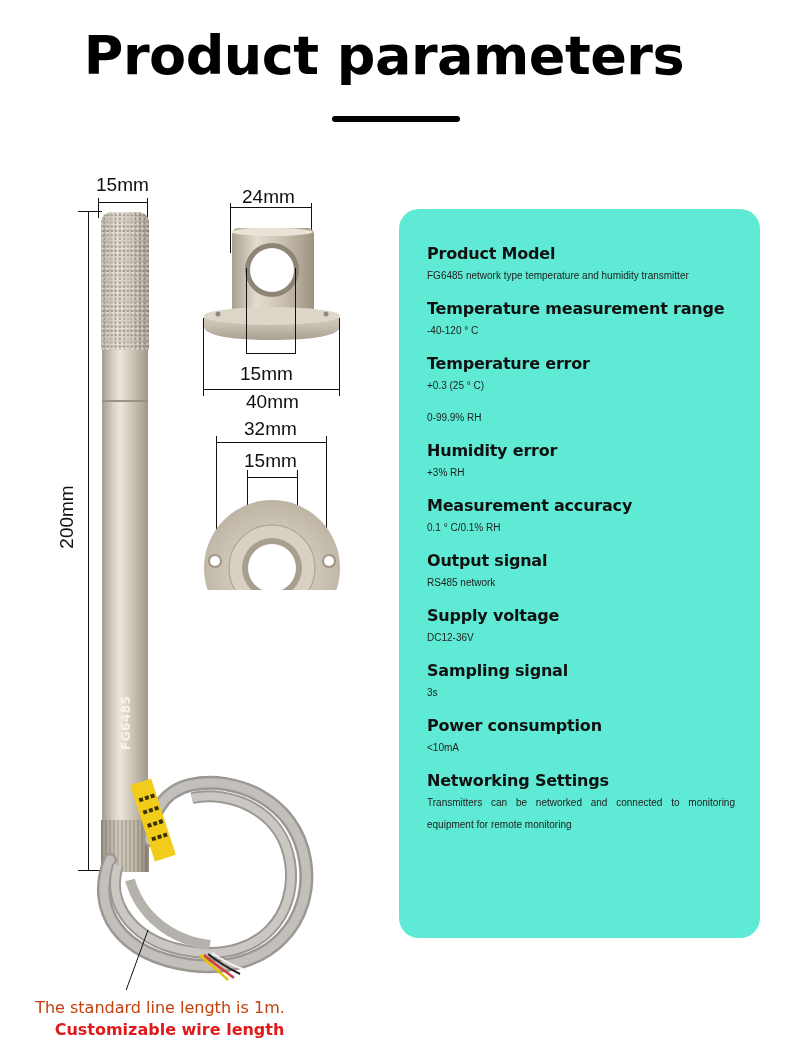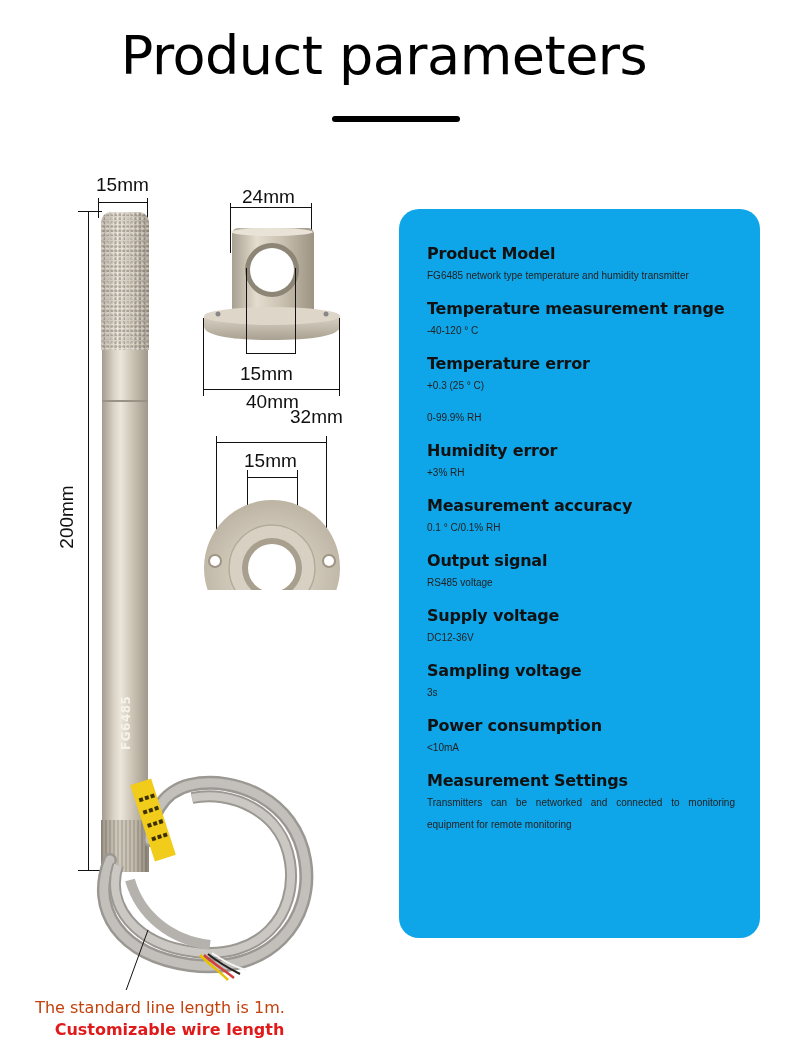--- a/index.html
+++ b/index.html
@@ -1,32 +1,32 @@
 <!DOCTYPE html>
 <html><head>
 <meta charset="utf-8">
 <style>
   * { box-sizing: border-box; margin: 0; padding: 0; }
   html, body { width: 790px; height: 1064px; background: #ffffff; overflow: hidden; }
   body { position: relative; font-family: "Liberation Sans", "DejaVu Sans", sans-serif; color: #111; }
 
   .title {
     position: absolute; left: 0; top: 24px; width: 768px; text-align: center;
-    font-family: "DejaVu Sans", sans-serif; font-weight: normal; font-size: 54px;
+    font-family: "DejaVu Sans", sans-serif; font-weight: bold; font-size: 54px;
     letter-spacing: -0.5px; color: #000;
   }
   .title-underline {
     position: absolute; left: 332px; top: 116px; width: 128px; height: 6px;
     background: #000; border-radius: 3px;
   }
 
   
   .spec-panel {
     position: absolute; left: 399px; top: 209px; width: 361px; height: 729px;
-    background: #0ea5e9; border-radius: 20px;
+    background: #5eead4; border-radius: 20px;
   }
   .spec-list { position: absolute; left: 28px; top: 33px; width: 308px; }
   .spec-item { margin-bottom: 10px; }
   .spec-label {
     font-family: "DejaVu Sans", sans-serif; font-weight: bold; font-size: 16px;
     color: #111; line-height: 23px; letter-spacing: -0.2px;
   }
   .spec-value {
     font-family: "Liberation Sans", sans-serif; font-size: 10px; color: #222;
     line-height: 22px; text-align: justify;
@@ -159,21 +159,21 @@
   <div class="dim-line" style="left:246px; top:268px; width:1px; height:86px;"></div>
   <div class="dim-line" style="left:295px; top:268px; width:1px; height:86px;"></div>
   <div class="dim-line" style="left:246px; top:353px; width:50px; height:1px;"></div>
   <div class="dim-text" style="left:240px; top:363px;">15mm</div>
 
   <div class="dim-line" style="left:203px; top:318px; width:1px; height:78px;"></div>
   <div class="dim-line" style="left:339px; top:318px; width:1px; height:78px;"></div>
   <div class="dim-line" style="left:203px; top:389px; width:137px; height:1px;"></div>
   <div class="dim-text" style="left:246px; top:391px;">40mm</div>
 
-  <div class="dim-text" style="left:244px; top:406px;margin-left:46px;">32mm</div>
+  <div class="dim-text" style="left:244px; top:418px;">32mm</div>
   <div class="dim-line" style="left:216px; top:442px; width:110px; height:1px;"></div>
   <div class="dim-line" style="left:216px; top:436px; width:1px; height:120px;"></div>
   <div class="dim-line" style="left:326px; top:436px; width:1px; height:120px;"></div>
 
   <div class="dim-text" style="left:244px; top:450px;">15mm</div>
   <div class="dim-line" style="left:247px; top:477px; width:50px; height:1px;"></div>
   <div class="dim-line" style="left:247px; top:470px; width:1px; height:88px;"></div>
   <div class="dim-line" style="left:297px; top:470px; width:1px; height:88px;"></div>
 
   <svg class="mount-front" viewBox="0 0 136 90">
@@ -217,32 +217,32 @@
     <div class="spec-item">
       <div class="spec-label">Humidity error</div>
       <div class="spec-value">+3% RH</div>
     </div>
     <div class="spec-item">
       <div class="spec-label">Measurement accuracy</div>
       <div class="spec-value">0.1 ° C/0.1% RH</div>
     </div>
     <div class="spec-item">
       <div class="spec-label">Output signal</div>
-      <div class="spec-value">RS485 voltage</div>
+      <div class="spec-value">RS485 network</div>
     </div>
     <div class="spec-item">
       <div class="spec-label">Supply voltage</div>
       <div class="spec-value">DC12-36V</div>
     </div>
     <div class="spec-item">
-      <div class="spec-label">Sampling voltage</div>
+      <div class="spec-label">Sampling signal</div>
       <div class="spec-value">3s</div>
     </div>
     <div class="spec-item">
       <div class="spec-label">Power consumption</div>
       <div class="spec-value">&lt;10mA</div>
     </div>
     <div class="spec-item">
-      <div class="spec-label">Measurement Settings</div>
+      <div class="spec-label">Networking Settings</div>
       <div class="spec-value">Transmitters can be networked and connected to monitoring equipment for remote monitoring</div>
     </div>
   </div>
 </section>
 
 </body></html>

